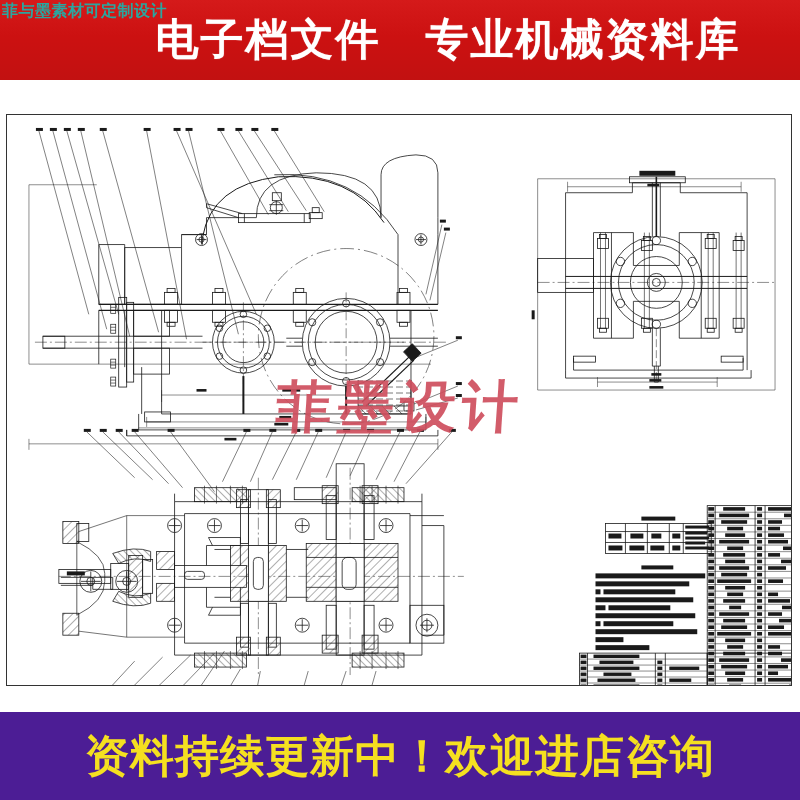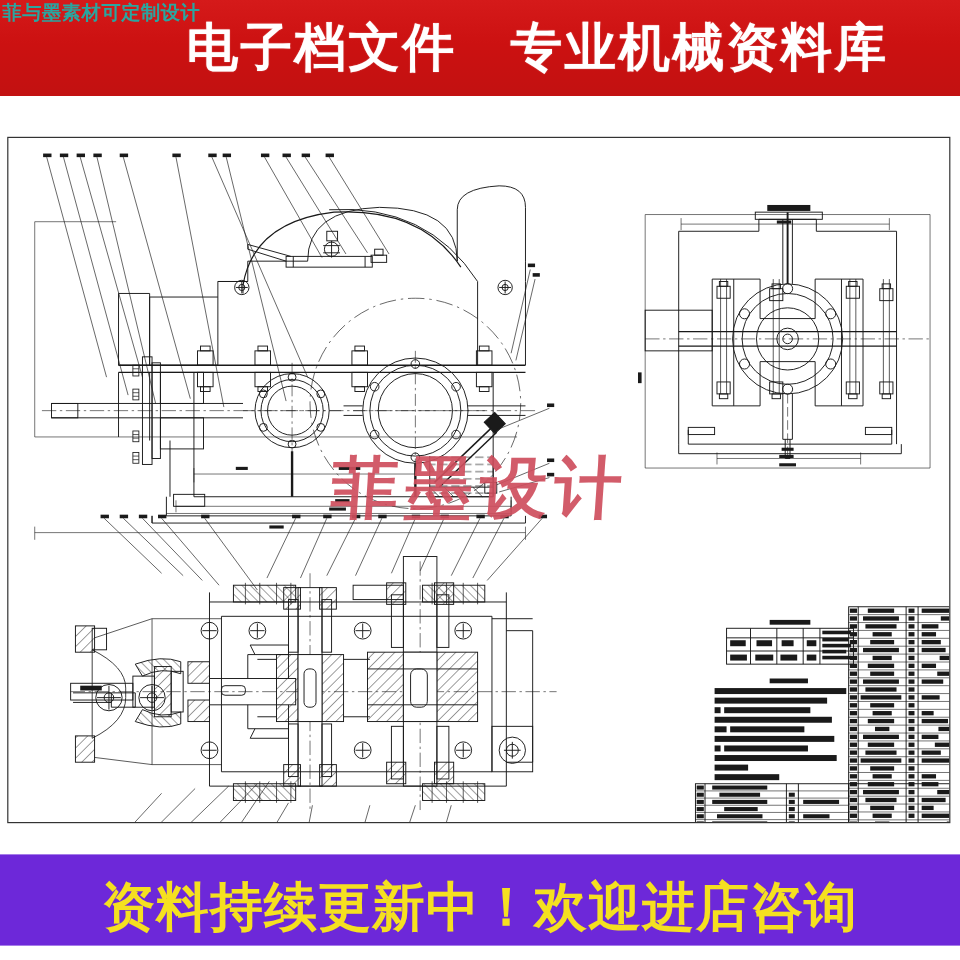--- a/index.html
+++ b/index.html
@@ -26,22 +26,22 @@
   }
   .corner-watermark{
     position:absolute;left:2px;top:1px;
     color:#2aa6a0;font-size:16px;font-weight:bold;letter-spacing:.5px;
     z-index:5;white-space:nowrap;
     font-family:"DejaVu Sans","Liberation Sans",sans-serif;
   }
 
   
   .bottom-banner{
-    position:absolute;left:0;top:712px;width:800px;height:76px;
-    background:#6d28d9;overflow:hidden;
+    position:absolute;left:0;top:712px;width:800px;height:88px;
+    background:#4c1d95;overflow:hidden;
   }
   .bottom-banner-title{
     position:absolute;left:0;top:0;width:800px;height:88px;
     display:flex;align-items:center;justify-content:center;
     color:#f5e020;font-size:44px;font-weight:bold;letter-spacing:1px;
     white-space:pre;
     font-family:"DejaVu Sans","Liberation Sans",sans-serif;
   }
 
   

